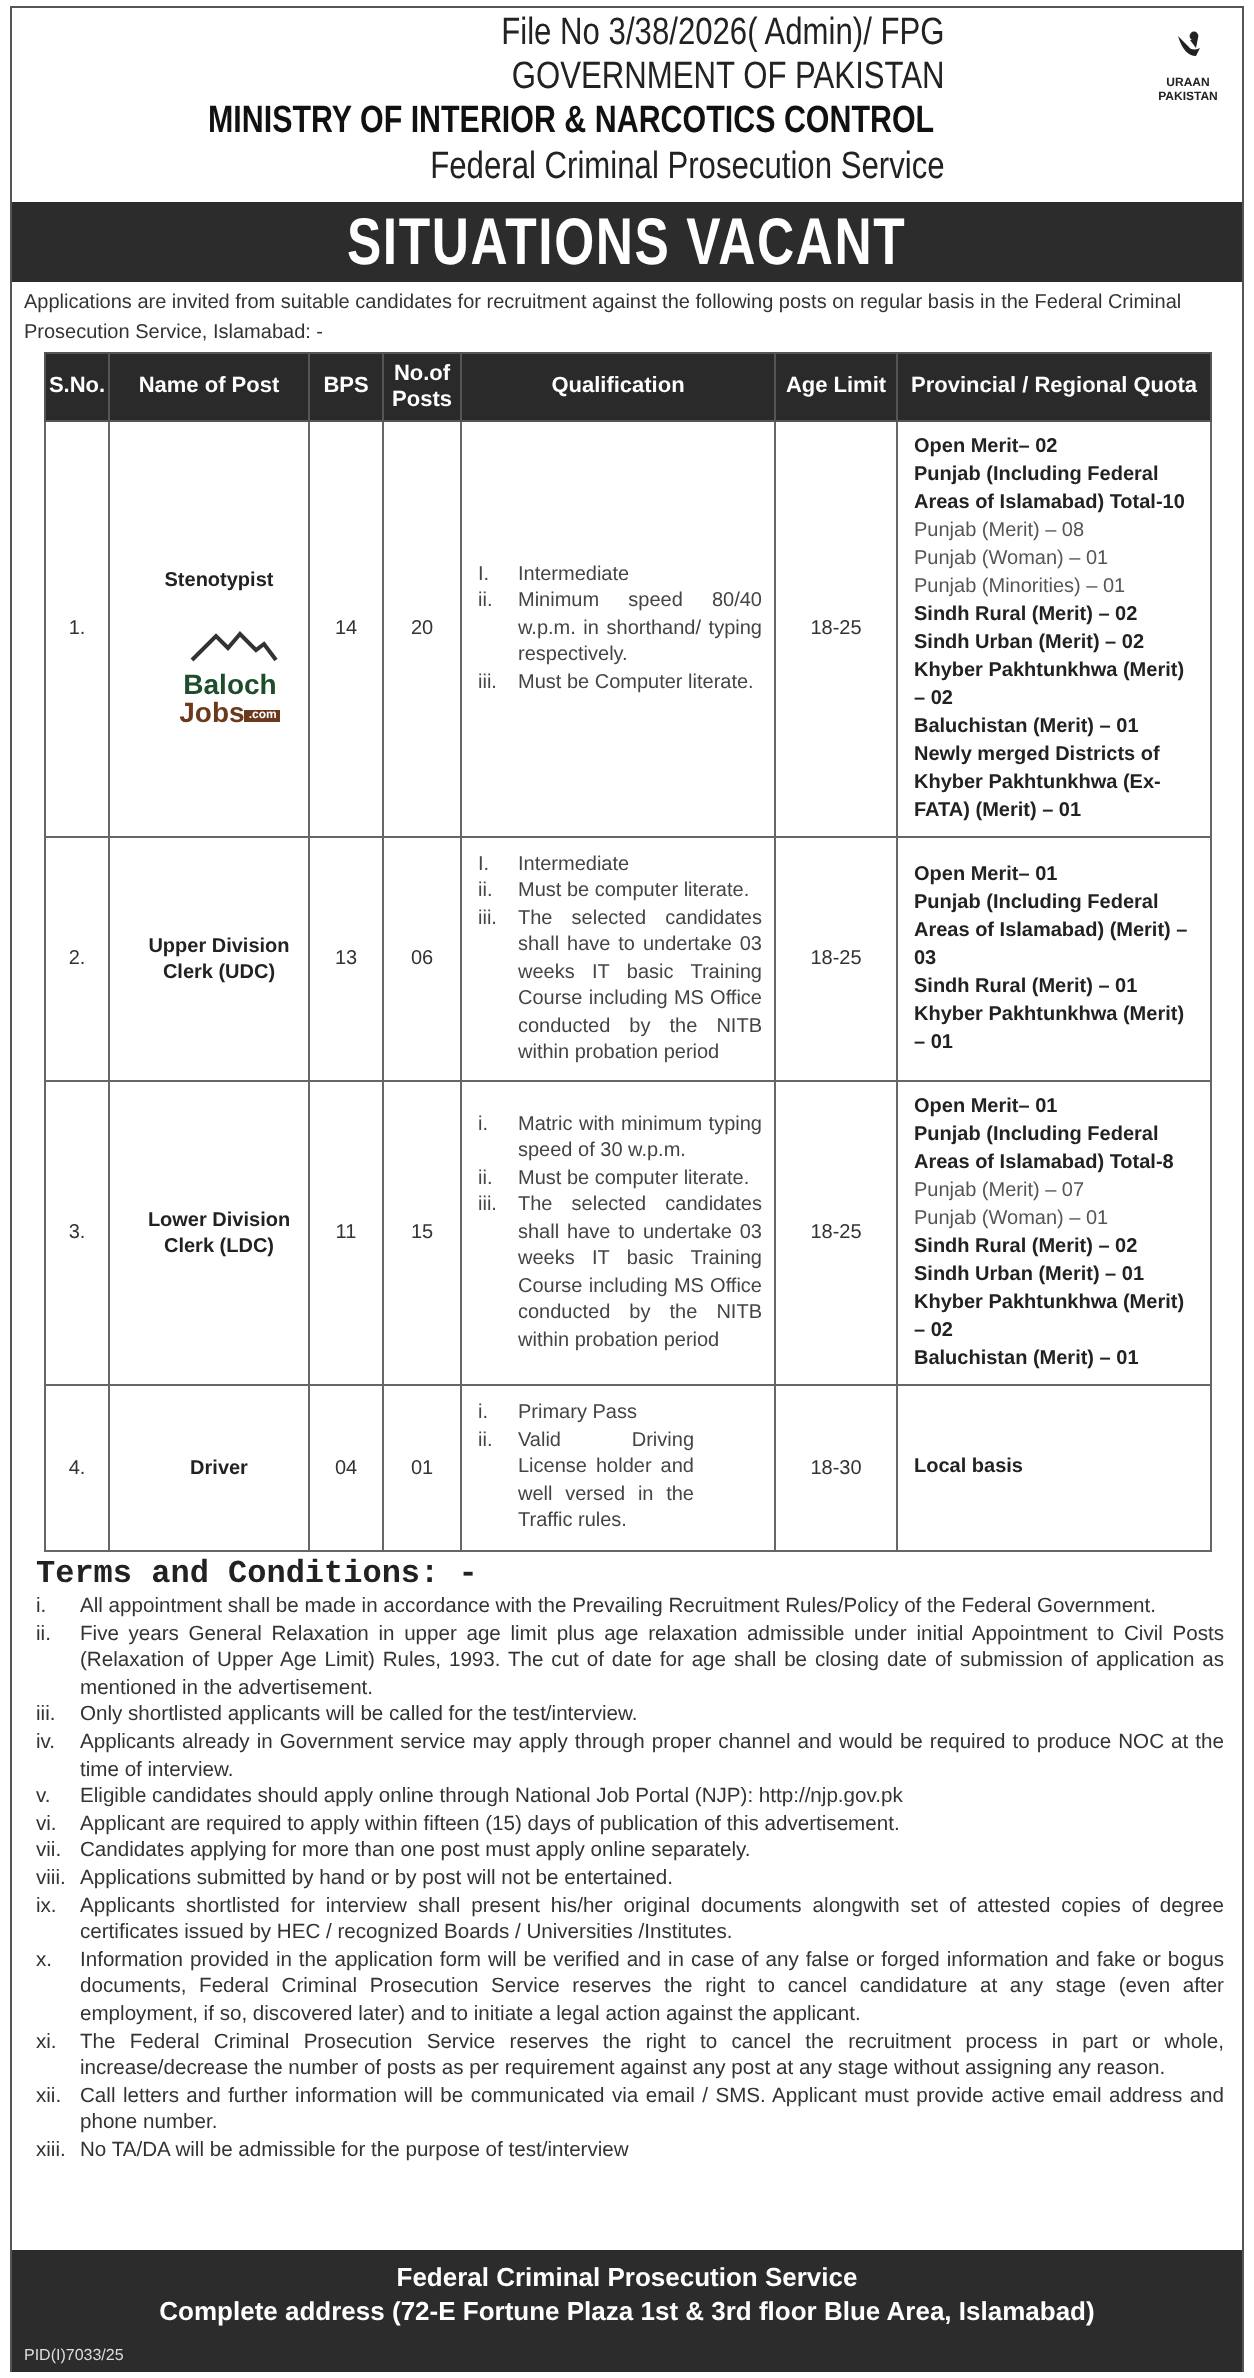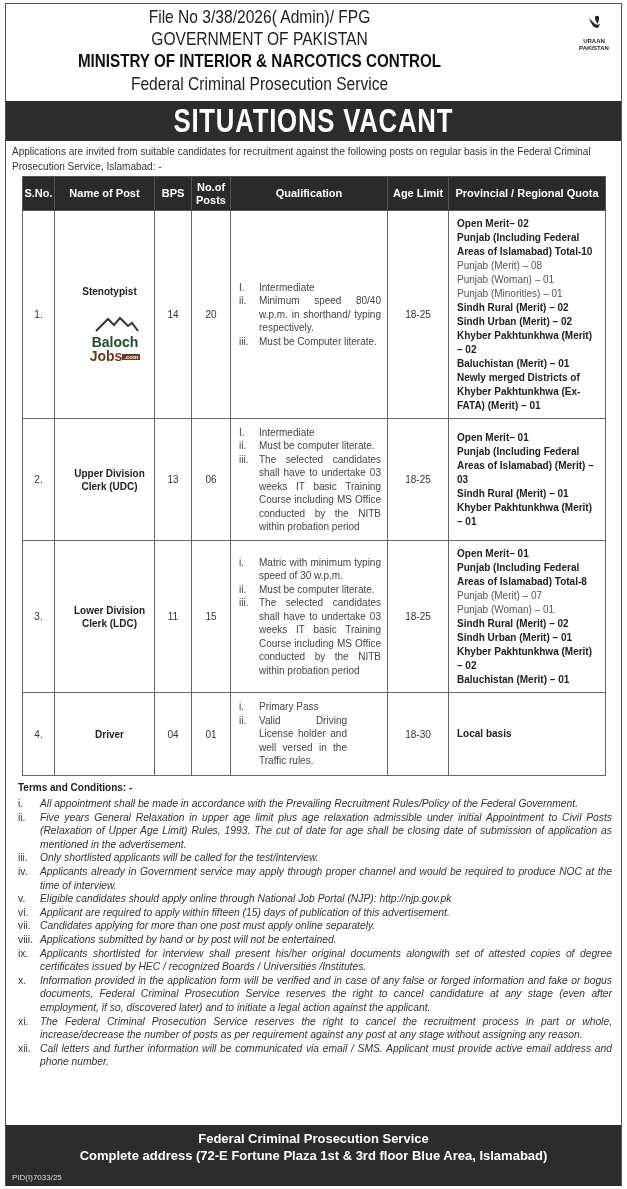--- a/index.html
+++ b/index.html
@@ -1,19 +1,19 @@
 <!DOCTYPE html>
 <html><head>
 <meta charset="utf-8">
 <style>
   * { box-sizing: border-box; margin: 0; padding: 0; }
   html, body { width: 627px; height: 1189px; background: #ffffff; overflow: hidden; }
   body { font-family: "Liberation Sans", "DejaVu Sans", sans-serif; color: #222; position: relative; }
   .frame { position: absolute; left: 5px; top: 3px; width: 617px; height: 1183px; border: 1.5px solid #555; }
-  .header { position: absolute; left: 0; top: 6px; width: 519px; text-align: center; }
+  .header { position: absolute; left: 0; top: 6px; width: 519px; text-align: right; }
   .header .l1 { font-size: 19px; line-height: 22px; transform: scaleX(0.82); color: #222; }
   .header .l2 { font-size: 19px; line-height: 21px; transform: scaleX(0.82); color: #222; }
   .header .l3 { font-size: 19px; line-height: 24px; font-weight: bold; transform: scaleX(0.8); color: #111; }
   .header .l4 { font-size: 19px; line-height: 22px; transform: scaleX(0.82); color: #222; }
   .logo-uraan { position: absolute; left: 574px; top: 14px; width: 40px; text-align: center; }
   .logo-uraan .mark { width: 16px; height: 18px; margin: 0 auto 2px auto; }
   .logo-uraan .t { font-size: 6px; font-weight: bold; line-height: 7px; color: #222; }
   .logo-uraan .s { font-size: 3px; color: #888; line-height: 4px; }
   .banner { position: absolute; left: 6px; top: 101px; width: 615px; height: 40px; background: #2c2c2c; color: #fff; text-align: center; }
   .banner span { display: inline-block; font-size: 33px; font-weight: bold; line-height: 40px; letter-spacing: 1px; transform: scaleX(0.78); }
@@ -30,25 +30,25 @@
   td.quota { text-align: left !important; padding: 2px 6px 2px 8px; vertical-align: middle; }
   td.quota div { font-size: 10px; line-height: 14px; }
   td.quota .b { font-weight: bold; color: #222; }
   td.quota .n { font-weight: normal; color: #555; }
   .bj-logo { margin-top: 18px; margin-left: 20px; width: 60px; }
   .bj-logo .mtn { width: 46px; height: 16px; margin-left: 4px; }
   .bj-logo .b1 { font-size: 14px; font-weight: bold; color: #1e4d2b; line-height: 14px; }
   .bj-logo .b2 { font-size: 14px; font-weight: bold; color: #6b3a1e; line-height: 14px; }
   .bj-logo .b2 small { font-size: 6px; background: #6b3a1e; color: #fff; padding: 0 2px; vertical-align: middle; }
   .terms { position: absolute; left: 18px; top: 780px; width: 594px; }
-  .terms .title { font-size: 10px; font-weight: bold; line-height: 15px; color: #222; margin-bottom: 2px; }
+  .terms .title { font-size: 16px; font-weight: bold; line-height: 15px; color: #222; margin-bottom: 2px; font-family: Liberation Mono, monospace; }
   .terms ol { list-style: none; }
   .terms li { display: flex; font-size: 10.3px; line-height: 13.6px; color: #333; }
   .terms li .num { width: 22px; flex: none; }
-  .terms li .txt { flex: 1; text-align: justify; font-style: italic; }
+  .terms li .txt { flex: 1; text-align: justify; }
   .footer { position: absolute; left: 6px; top: 1125px; width: 615px; height: 61px; background: #2c2c2c; color: #fff; text-align: center; }
   .footer .f1, .footer .f2, .footer .f3 { font-size: 13px; font-weight: bold; line-height: 17px; }
   .footer .f1 { margin-top: 5px; }
   .footer .pid { position: absolute; left: 6px; bottom: 4px; font-size: 8px; color: #ddd; }
 </style>
 </head>
 <body>
 
 <div class="frame"></div>
 
@@ -276,20 +276,24 @@
         <span class="txt">Information provided in the application form will be verified and in case of any false or forged information and fake or bogus documents, Federal Criminal Prosecution Service reserves the right to cancel candidature at any stage (even after employment, if so, discovered later) and to initiate a legal action against the applicant.</span>
       </li>
     <li>
         <span class="num">xi.</span>
         <span class="txt">The Federal Criminal Prosecution Service reserves the right to cancel the recruitment process in part or whole, increase/decrease the number of posts as per requirement against any post at any stage without assigning any reason.</span>
       </li>
     <li>
         <span class="num">xii.</span>
         <span class="txt">Call letters and further information will be communicated via email / SMS. Applicant must provide active email address and phone number.</span>
       </li>
+    <li>
+        <span class="num">xiii.</span>
+        <span class="txt">No TA/DA will be admissible for the purpose of test/interview</span>
+      </li>
   </ol>
 </div>
 
 <div class="footer">
   <div class="f1">Federal Criminal Prosecution Service</div>
   <div class="f2">Complete address (72-E Fortune Plaza 1st &amp; 3rd floor Blue Area, Islamabad)</div>
   <div class="pid">PID(I)7033/25</div>
 </div>
 
 </body></html>

